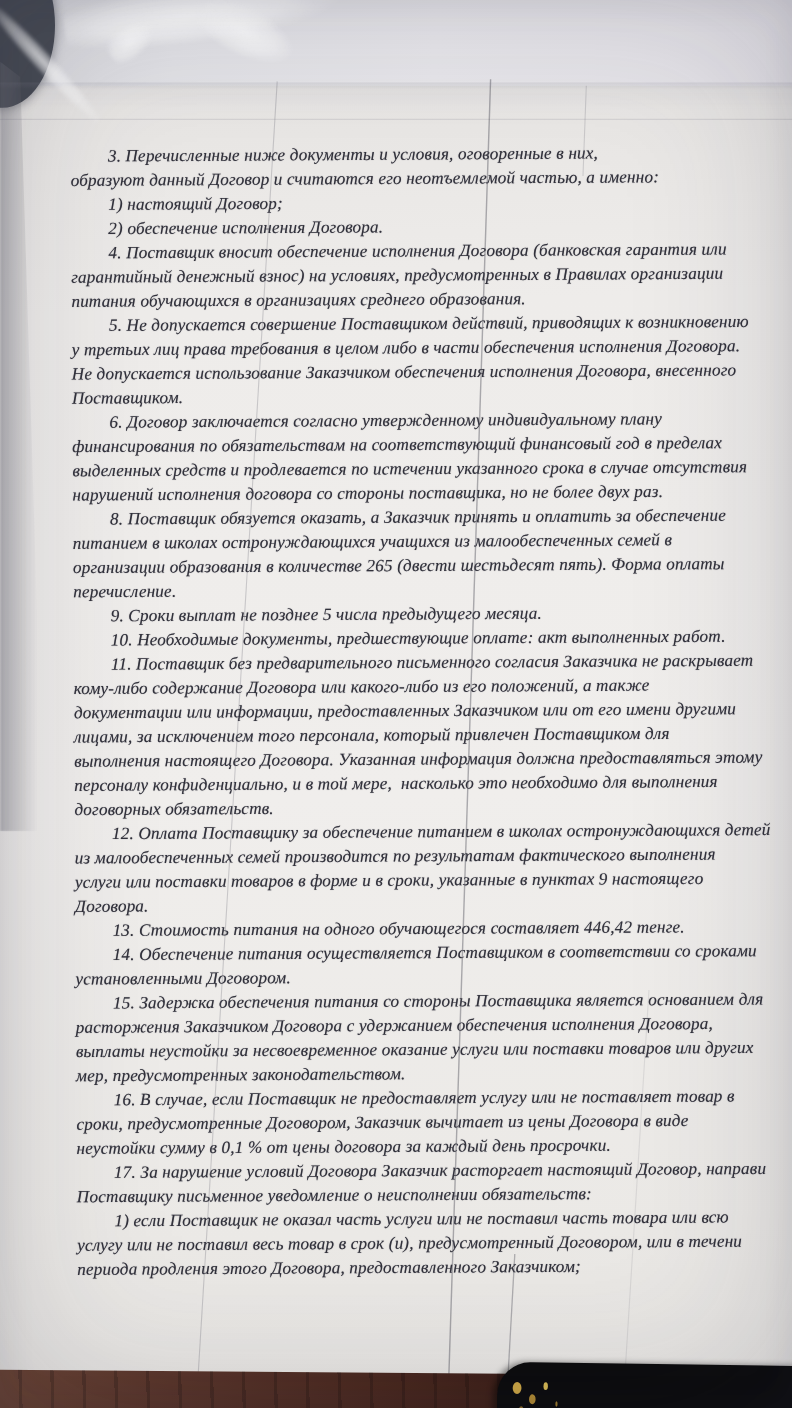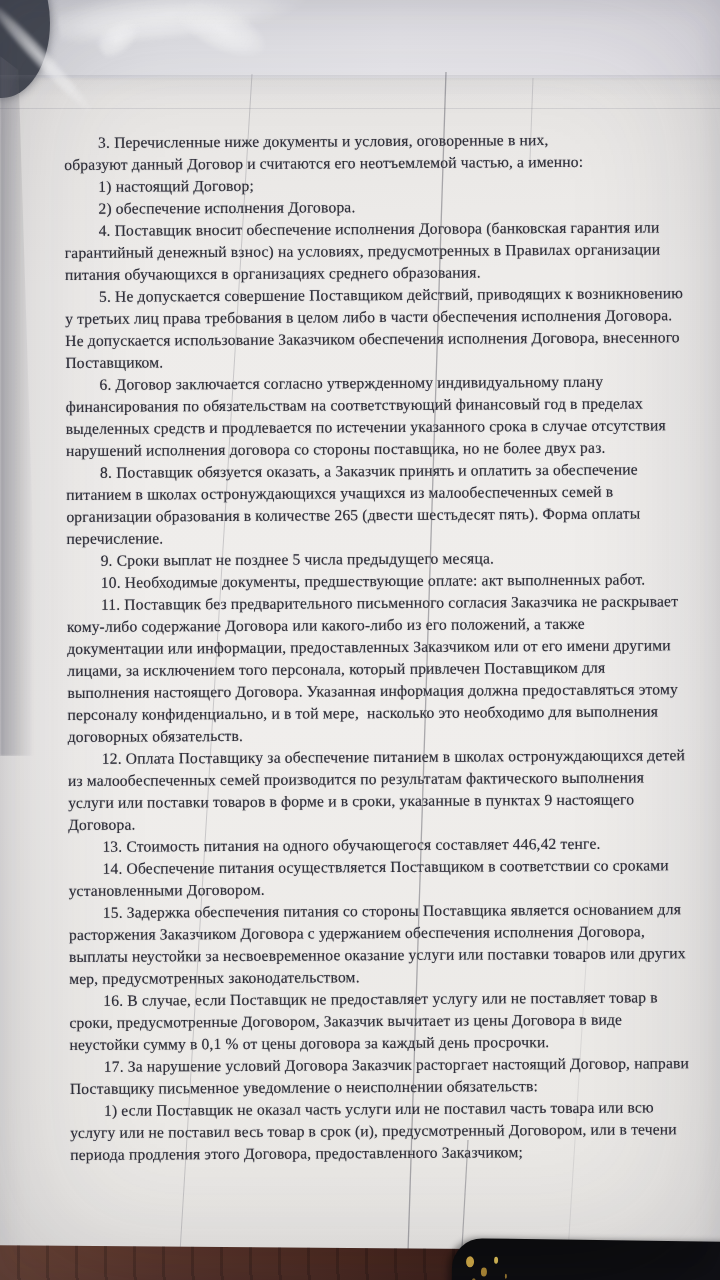--- a/index.html
+++ b/index.html
@@ -7,20 +7,21 @@
     position:relative;
     width:720px;height:1280px;
     overflow:hidden;
     background:#e9e7e5;
     font-family:"Liberation Serif", serif;
   }
   
   .paper{
     position:absolute;left:0;top:70px;width:720px;height:1185px;
     background:linear-gradient(178deg,#e7e5e3 0%,#eeecea 18%,#f0eeec 55%,#ebe9e6 88%,#e8e6e3 100%);
+    font-style:italic;
   }
   .paper::before{ 
     content:"";position:absolute;left:0;top:0;width:100%;height:38px;
     background:linear-gradient(180deg,rgba(190,190,198,0.25),rgba(190,190,198,0.0) 80%);
     border-bottom:1px solid rgba(120,120,132,0.10);
   }
   .contract-text{
     position:absolute;left:64px;top:62px;
     width:700px;
     font-size:15.6px;line-height:22px;

